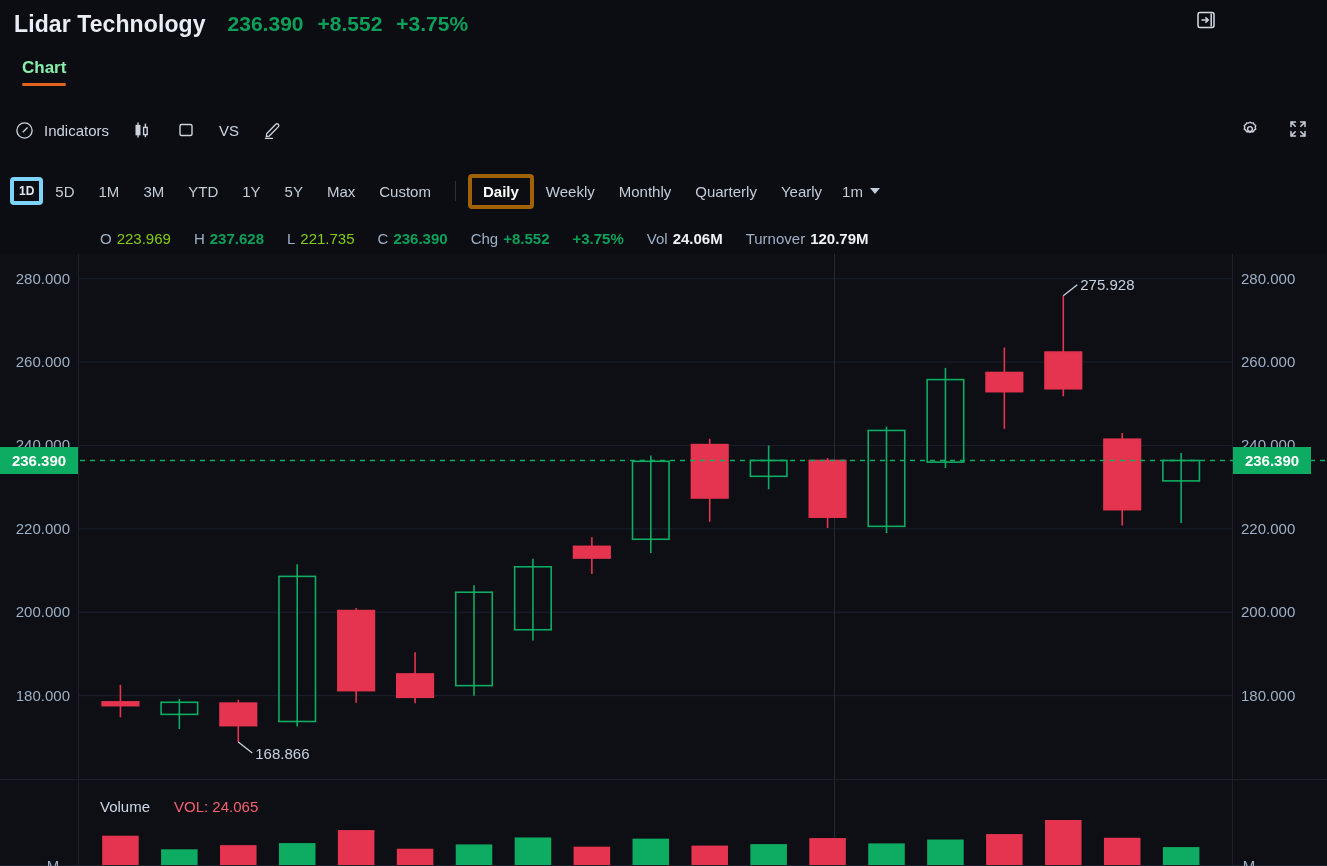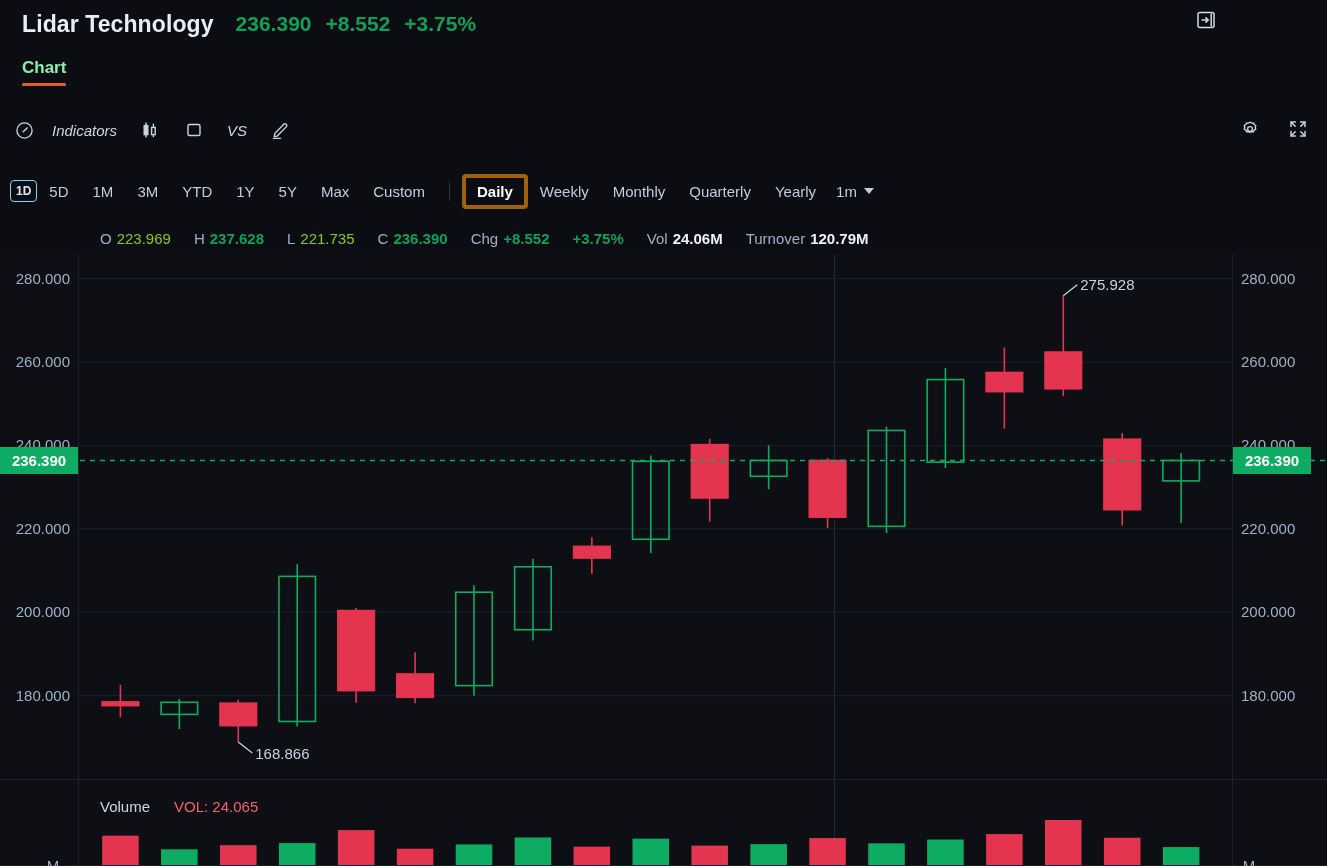--- a/index.html
+++ b/index.html
@@ -9,21 +9,21 @@
     background: #0b0d12;
     font-family: "Liberation Sans", sans-serif;
     overflow: hidden;
     -webkit-font-smoothing: antialiased;
   }
   .app { position: relative; width: 1327px; height: 866px; background: #0b0d12; }
 
   
   .header {
     position: absolute; top: 0; left: 0; width: 1233px; height: 48px;
-    display: flex; align-items: center; padding-left: 22px;
+    display: flex; align-items: center; padding-left: 14px;
   }
   .hdr-title {
     font-size: 23px; font-weight: bold; color: #e9edf5; letter-spacing: .1px;
   }
   .hdr-price { font-size: 21px; font-weight: bold; color: #0ea05a; margin-left: 22px; }
   .hdr-chg   { font-size: 21px; font-weight: bold; color: #0ea05a; margin-left: 14px; }
   .hdr-pct   { font-size: 21px; font-weight: bold; color: #0ea05a; margin-left: 14px; }
   .hdr-right { position: absolute; right: 14px; top: 7px; display: flex; align-items: center; }
   .icon-btn {
     width: 26px; height: 26px; display: flex; align-items: center; justify-content: center;
@@ -44,37 +44,37 @@
     content: ""; position: absolute; left: 10px; right: 10px; bottom: 4px;
     height: 3px; background: #e2631f; border-radius: 2px;
   }
 
   
   .toolbar {
     position: absolute; top: 110px; left: 0; width: 1327px; height: 40px;
     display: flex; align-items: center; padding-left: 13px;
   }
   .tb-item {
-    display: flex; align-items: center; gap: 17px; color: #ccd4e0; font-size: 15px;
-    cursor: pointer; margin-right: 22px; font-style: italic;
+    display: flex; align-items: center; gap: 9px; color: #ccd4e0; font-size: 15px;
+    cursor: pointer; margin-right: 22px;
   }
   .tb-icon { display: flex; align-items: center; justify-content: center; width: 22px; height: 22px; }
   .tb-right { position: absolute; right: 16px; top: 6px; display: flex; align-items: center; gap: 22px; }
 
   
   .periodbar {
     position: absolute; top: 168px; left: 0; width: 1327px; height: 46px;
     display: flex; align-items: center; padding-left: 10px;
   }
   .pbtn {
     font-size: 15px; color: #c3ccd9; padding: 5px 11px; cursor: pointer;
     border-radius: 4px; border: 1px solid transparent; white-space: nowrap;
   }
   .pbtn.boxed { border: 4px solid #a16207; color: #e7ecf3; }
-  .pbtn.boxed-sm { border: 1px solid #7dd3fc; color: #dfe6ef; font-size: 12px; padding: 3px 5px; font-weight: bold; }
+  .pbtn.boxed-sm { border: 4px solid #7dd3fc; color: #dfe6ef; font-size: 12px; padding: 3px 5px; font-weight: bold; }
   .pbtn.strong { font-weight: bold; color: #ffffff; }
   .psep { width: 1px; height: 20px; background: #2b313c; margin: 0 12px; }
   .pdrop { display: flex; align-items: center; gap: 7px; font-size: 15px; color: #c3ccd9; cursor: pointer; padding: 5px 8px; }
   .caret { width: 0; height: 0; border-left: 5px solid transparent; border-right: 5px solid transparent; border-top: 6px solid #c3ccd9; }
 
   
   .chartwrap { position: absolute; top: 222px; left: 0; width: 1327px; height: 644px; }
   .ohlcbar {
     position: absolute; top: 0; left: 0; width: 1327px; height: 32px;
     display: flex; align-items: center; padding-left: 100px; font-size: 15px; gap: 5px;

